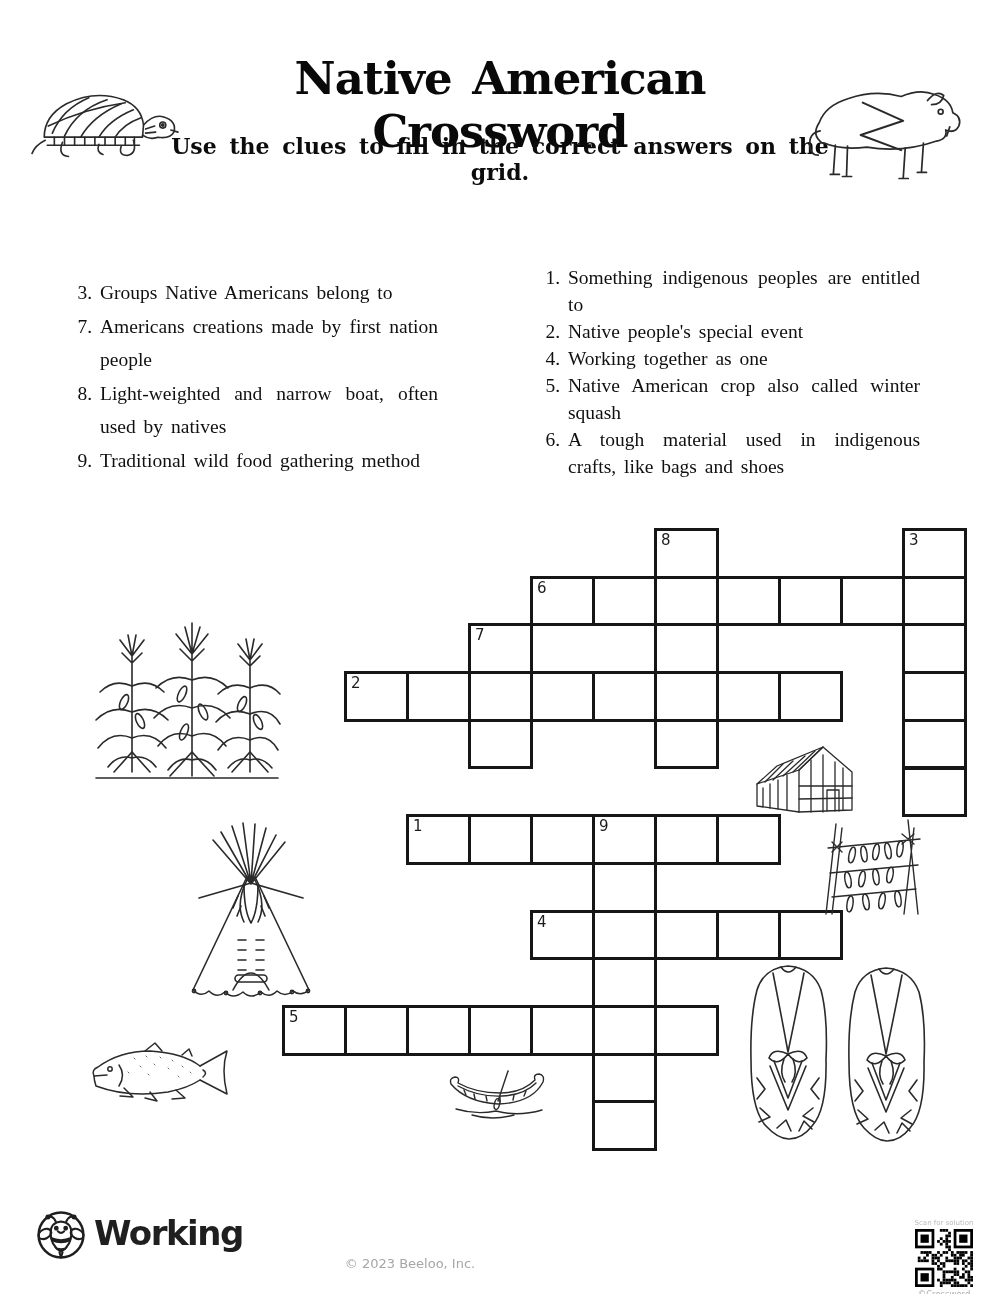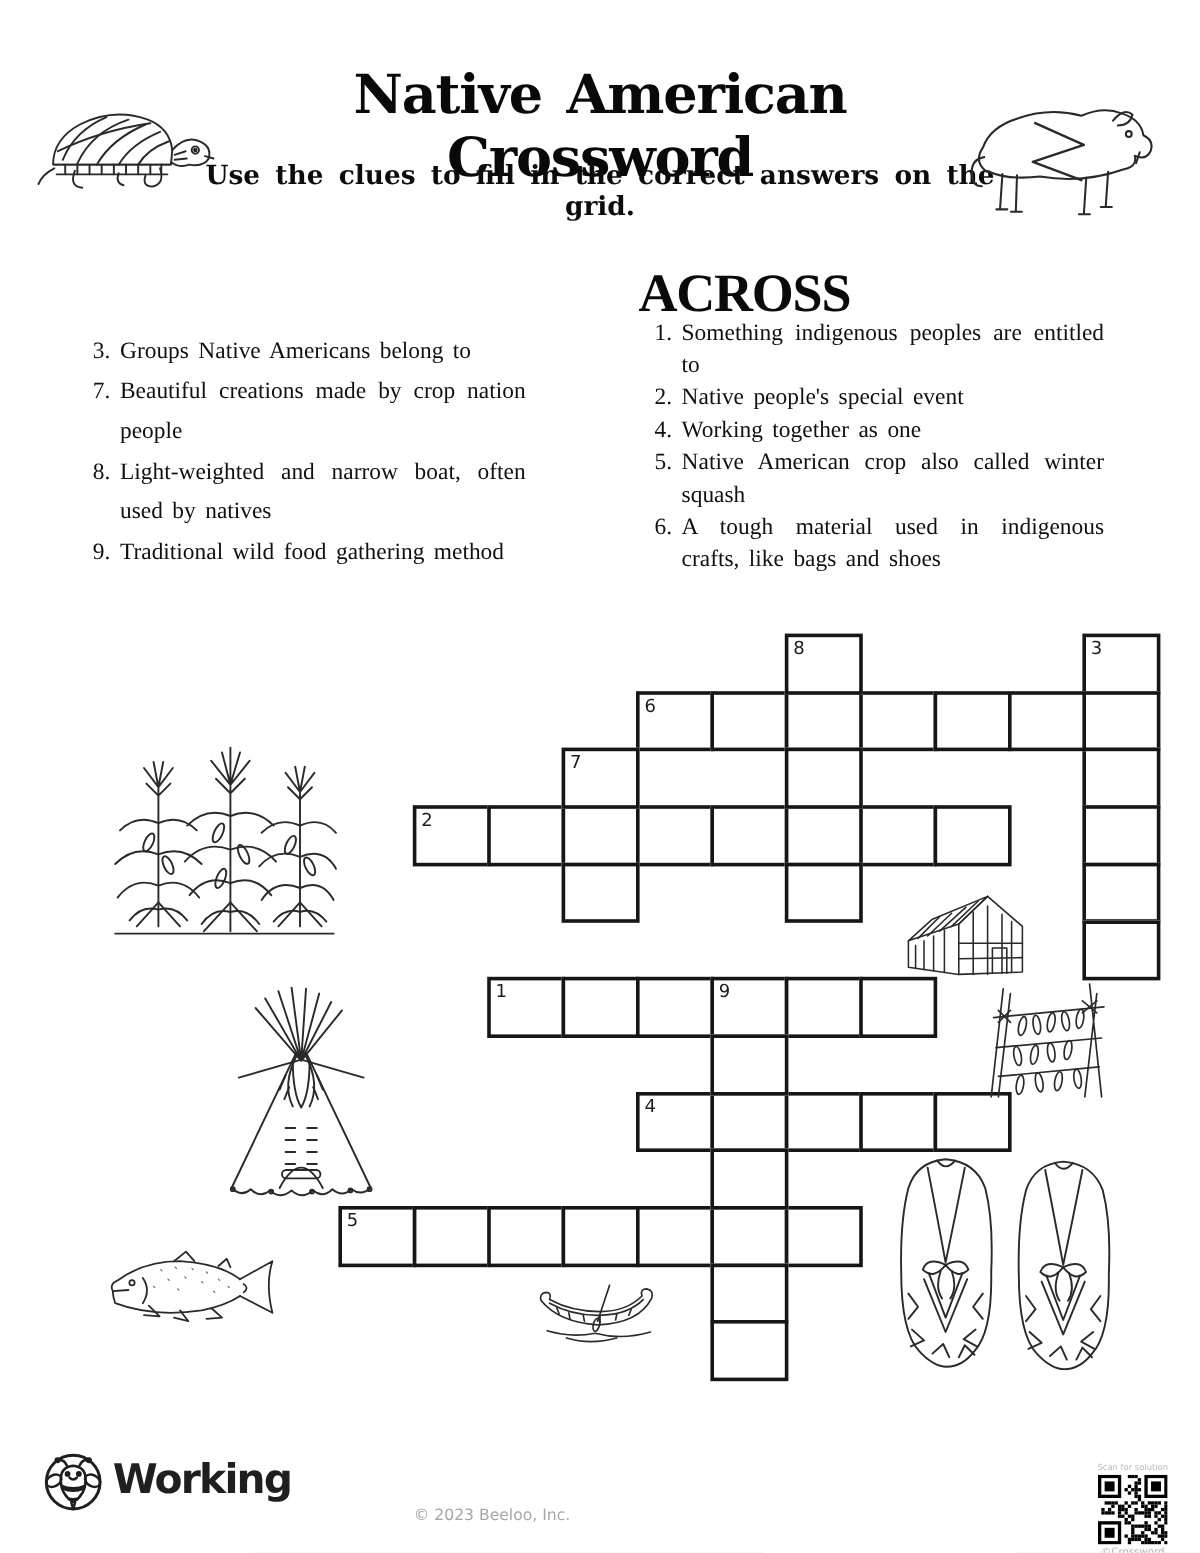--- a/index.html
+++ b/index.html
@@ -82,29 +82,28 @@
       <path d="M142,40 l-3,9"></path>
       <path d="M14,44 Q2,46 4,60 Q5,68 12,68"></path>
       <path d="M29,58 L27,87 M24,87 h9"></path>
       <path d="M41,59 L40,89 M36,89 h9"></path>
       <path d="M98,61 L96,91 M92,91 h9"></path>
       <path d="M116,56 L114,85 M110,85 h9"></path>
       <path d="M56,16 L96,34 L54,48 L94,63" stroke-width="2"></path>
     </svg>
   </div>
 
-  <div id="across-heading" class="abs clue-heading">ACROSS</div>
   <div id="down-list" class="abs clue-list">
       <div class="clue">
         <span class="cnum">3.</span>
         <span class="ctext">Groups Native Americans belong to</span>
       </div>
       <div class="clue">
         <span class="cnum">7.</span>
-        <span class="ctext">Beautiful creations made by crop nation people</span>
+        <span class="ctext">Americans creations made by first nation people</span>
       </div>
       <div class="clue">
         <span class="cnum">8.</span>
         <span class="ctext">Light-weighted and narrow boat, often used by natives</span>
       </div>
       <div class="clue">
         <span class="cnum">9.</span>
         <span class="ctext">Traditional wild food gathering method</span>
       </div>
     </div>

